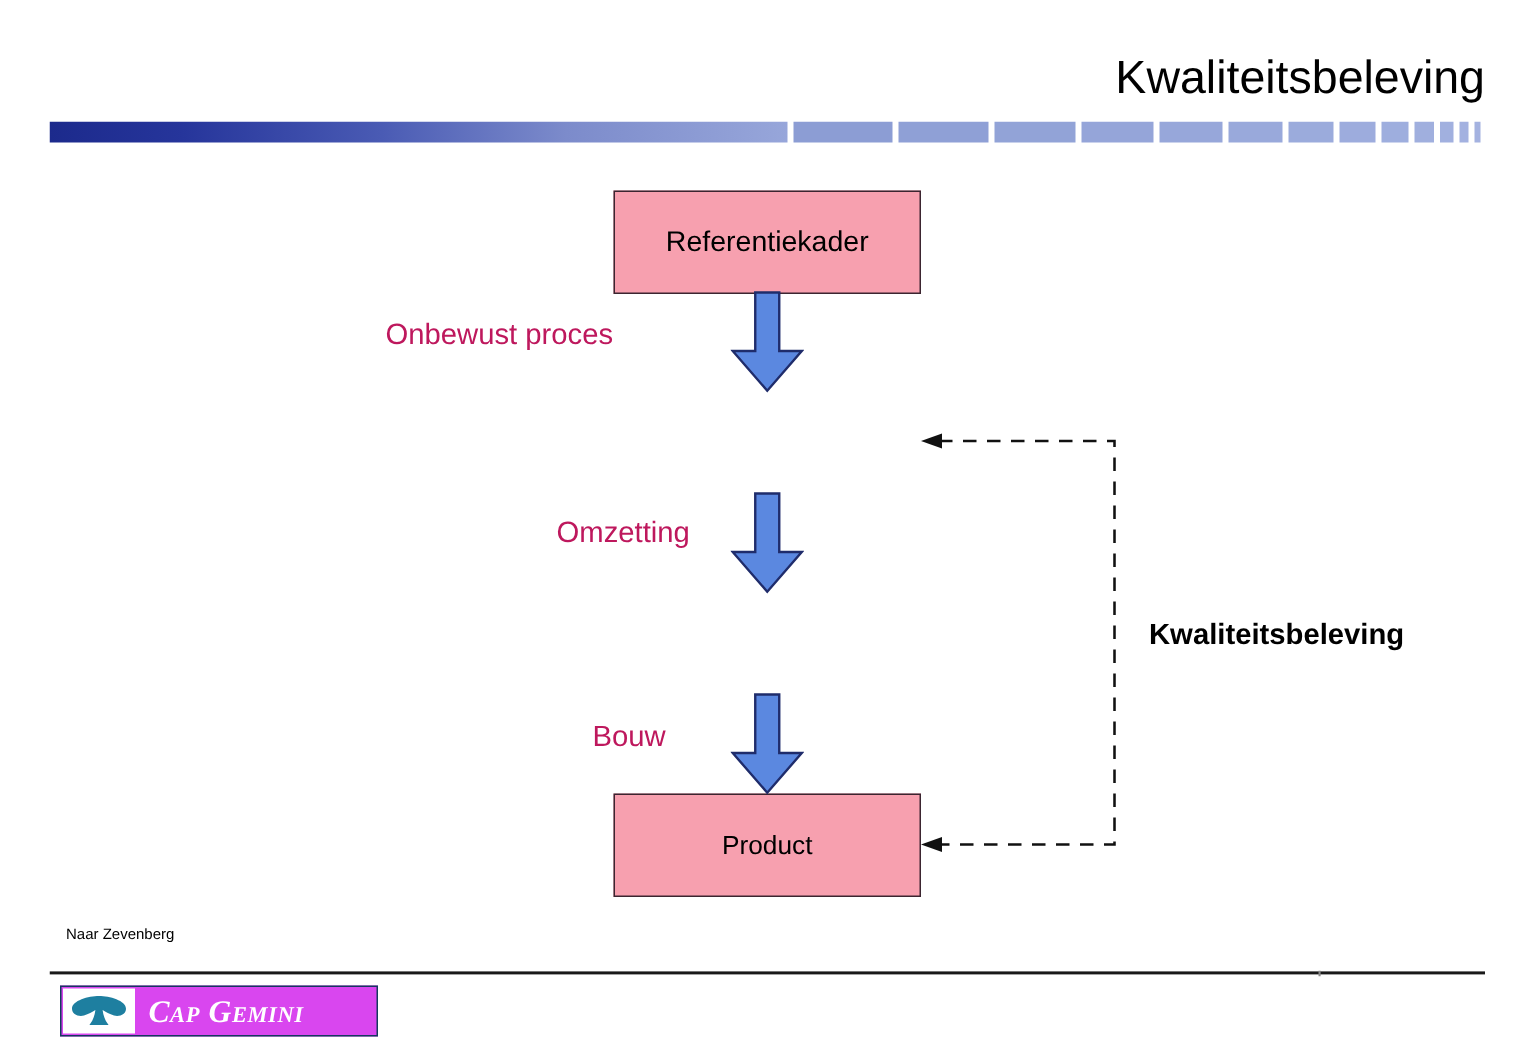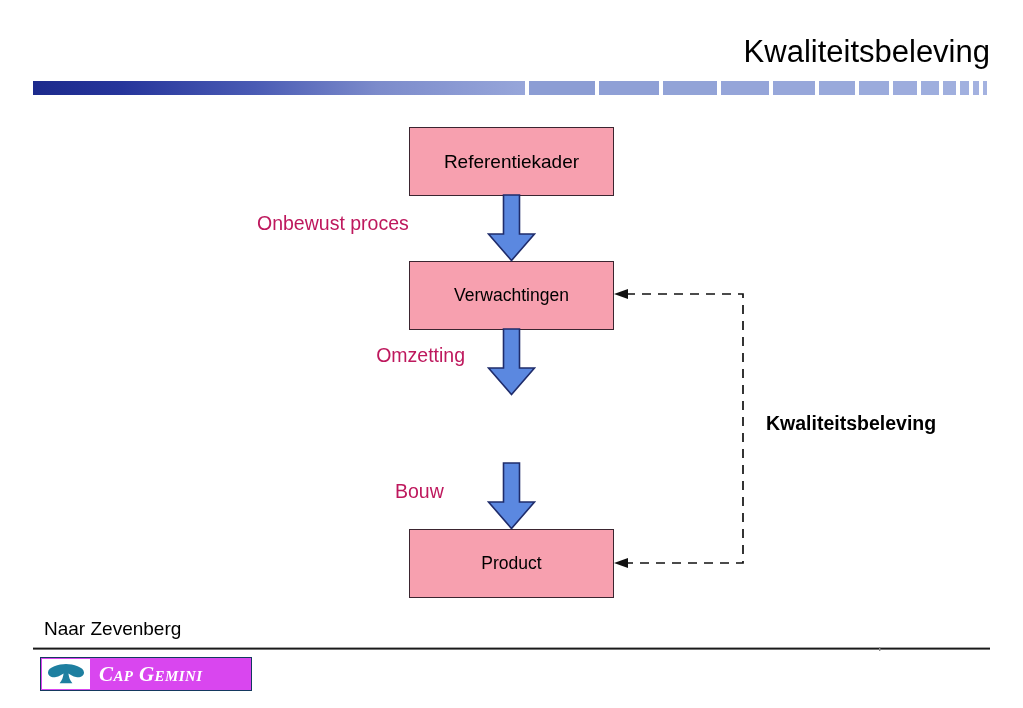--- a/index.html
+++ b/index.html
@@ -74,21 +74,21 @@
   #arrow-2 { top: 462px; }
   .arrow svg { display: block; }
 
   .edge-label {
     position: absolute;
     font-size: 19.5px;
     color: #be185d;
     line-height: 1.18;
   }
   #edge-label-0 { left: 257px; top: 212px; }
-  #edge-label-1 { left: 366px; top: 344px; width: 99px; text-align: right; }
+  #edge-label-1 { left: 366px; top: 344px; width: 99px; text-align: center; }
   #edge-label-2 { left: 395px; top: 480px; }
 
   .loop-layer {
     position: absolute;
     left: 0; top: 0;
     width: 1023px; height: 708px;
     pointer-events: none;
   }
   .loop-caption {
     position: absolute;
@@ -98,21 +98,21 @@
     font-weight: bold;
     color: #000000;
     white-space: nowrap;
   }
 
   
   .source-note {
     position: absolute;
     left: 44px;
     top: 618px;
-    font-size: 19px;
+    font-size: 10px;
     color: #000000;
   }
   .footer-rule {
     position: absolute;
     left: 33px;
     top: 647px;
     width: 957px;
     height: 4px;
   }
   .footer-rule svg { display: block; }
@@ -184,23 +184,20 @@
     <rect x="950" y="0" width="4" height="14" fill="#A4B2E0"></rect>
   </svg>
 </div>
 
 <div class="diagram">
 
   <div class="node" id="node-0">
     <span class="node-0-text">Referentiekader</span>
   </div>
 
-  <div class="node" id="node-1">
-    <span>Verwachtingen</span>
-  </div>
 
 
   <div class="node" id="node-3">
     <span>Product</span>
   </div>
 
   <div class="arrow" id="arrow-0">
     <svg width="49" height="68" viewBox="0 0 49 68" xmlns="http://www.w3.org/2000/svg">
       <polygon points="16.5,1 32.5,1 32.5,40 47.5,40 24.5,66.5 1.5,40 16.5,40" fill="#5B88E0" stroke="#1F2C6B" stroke-width="1.6" stroke-linejoin="miter"></polygon>
     </svg>

